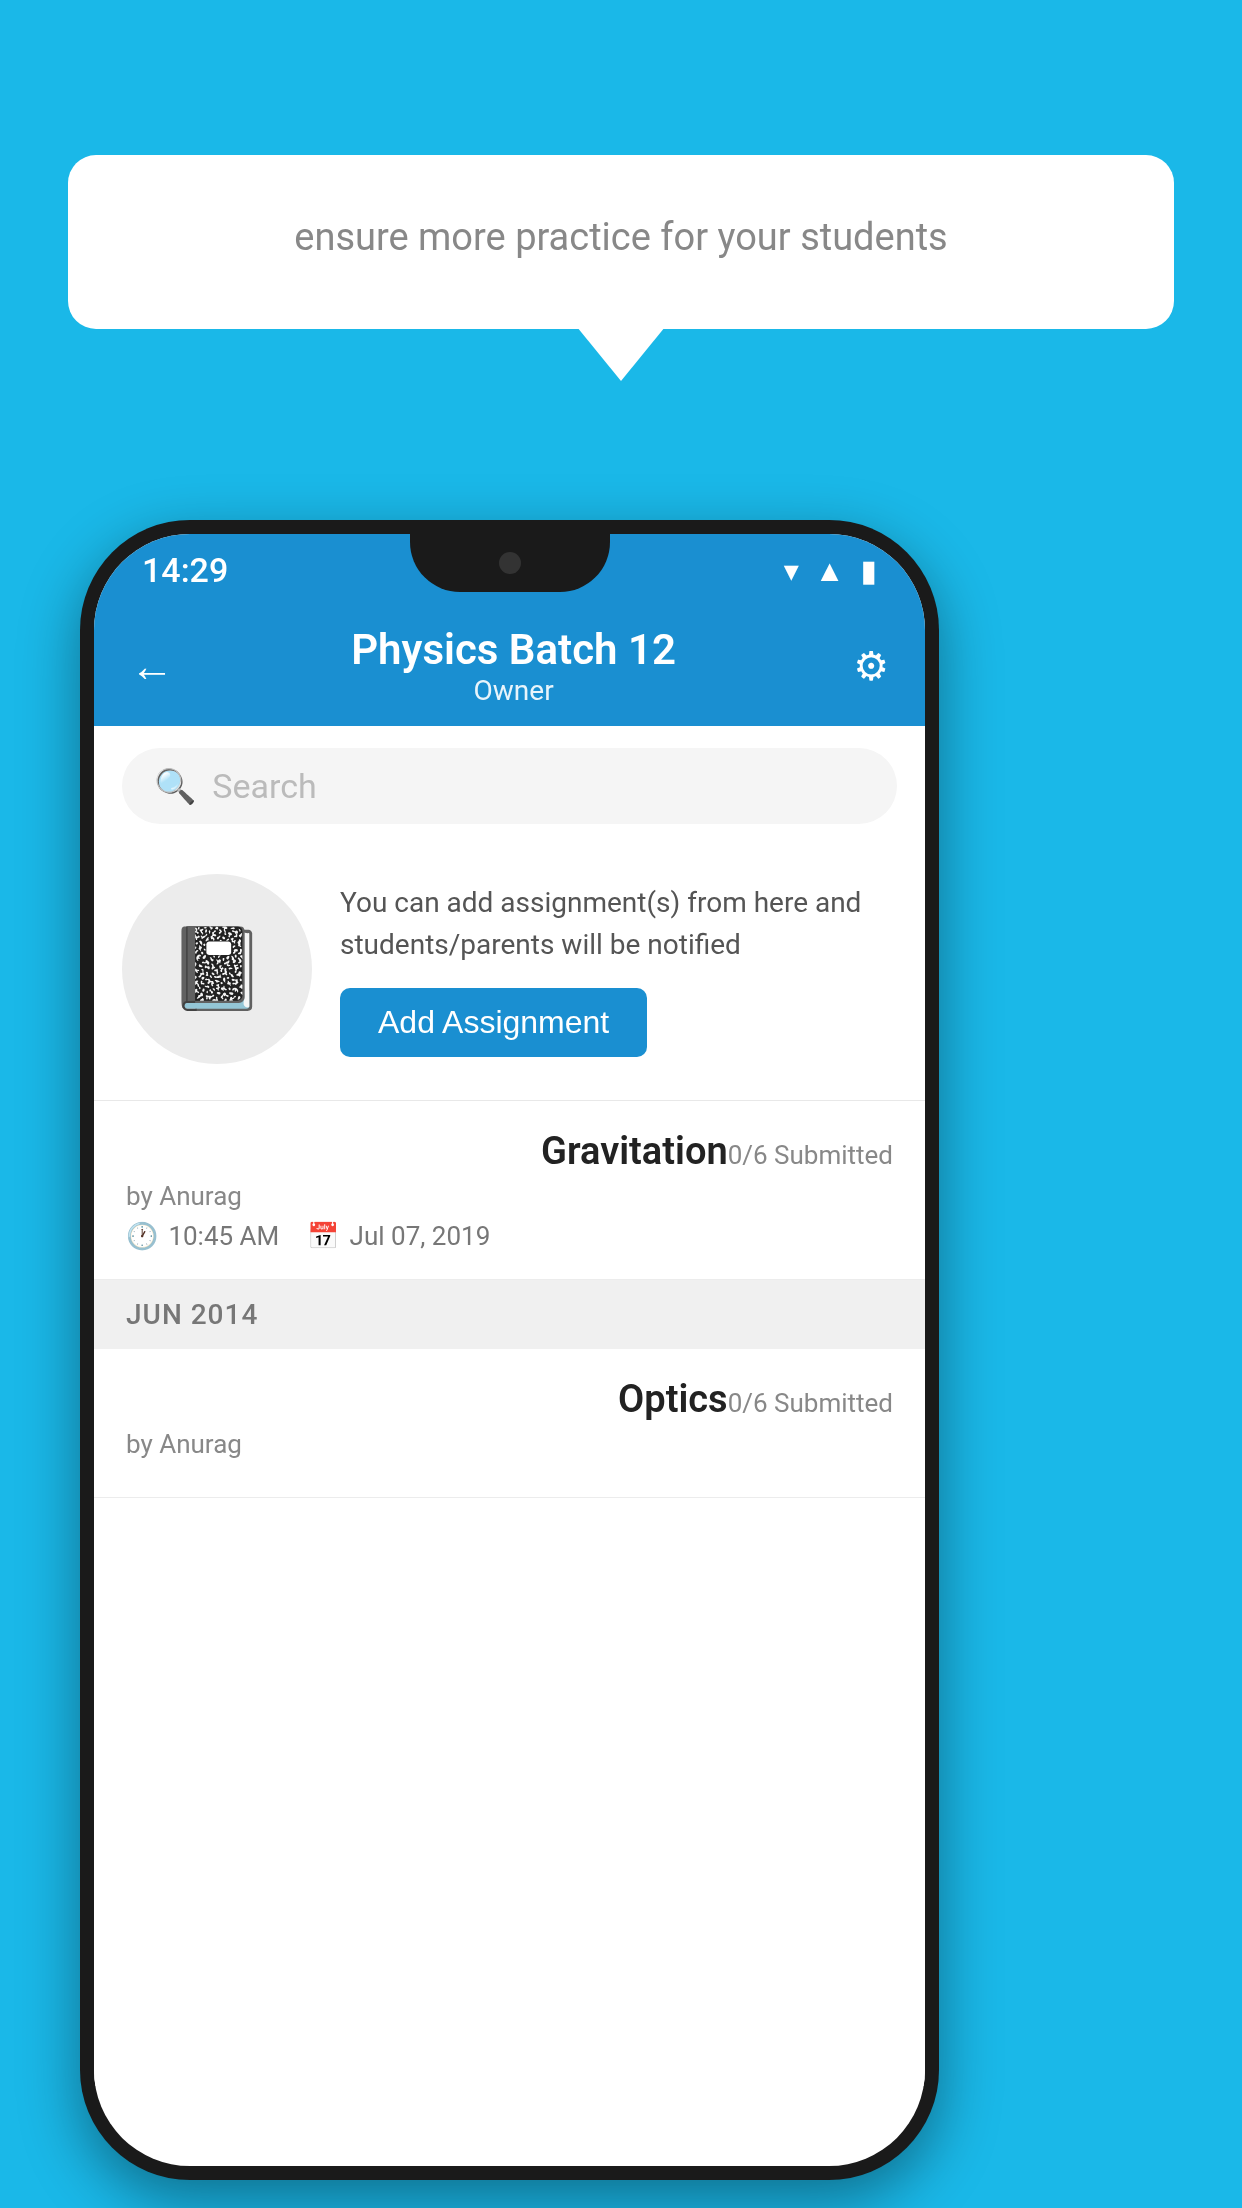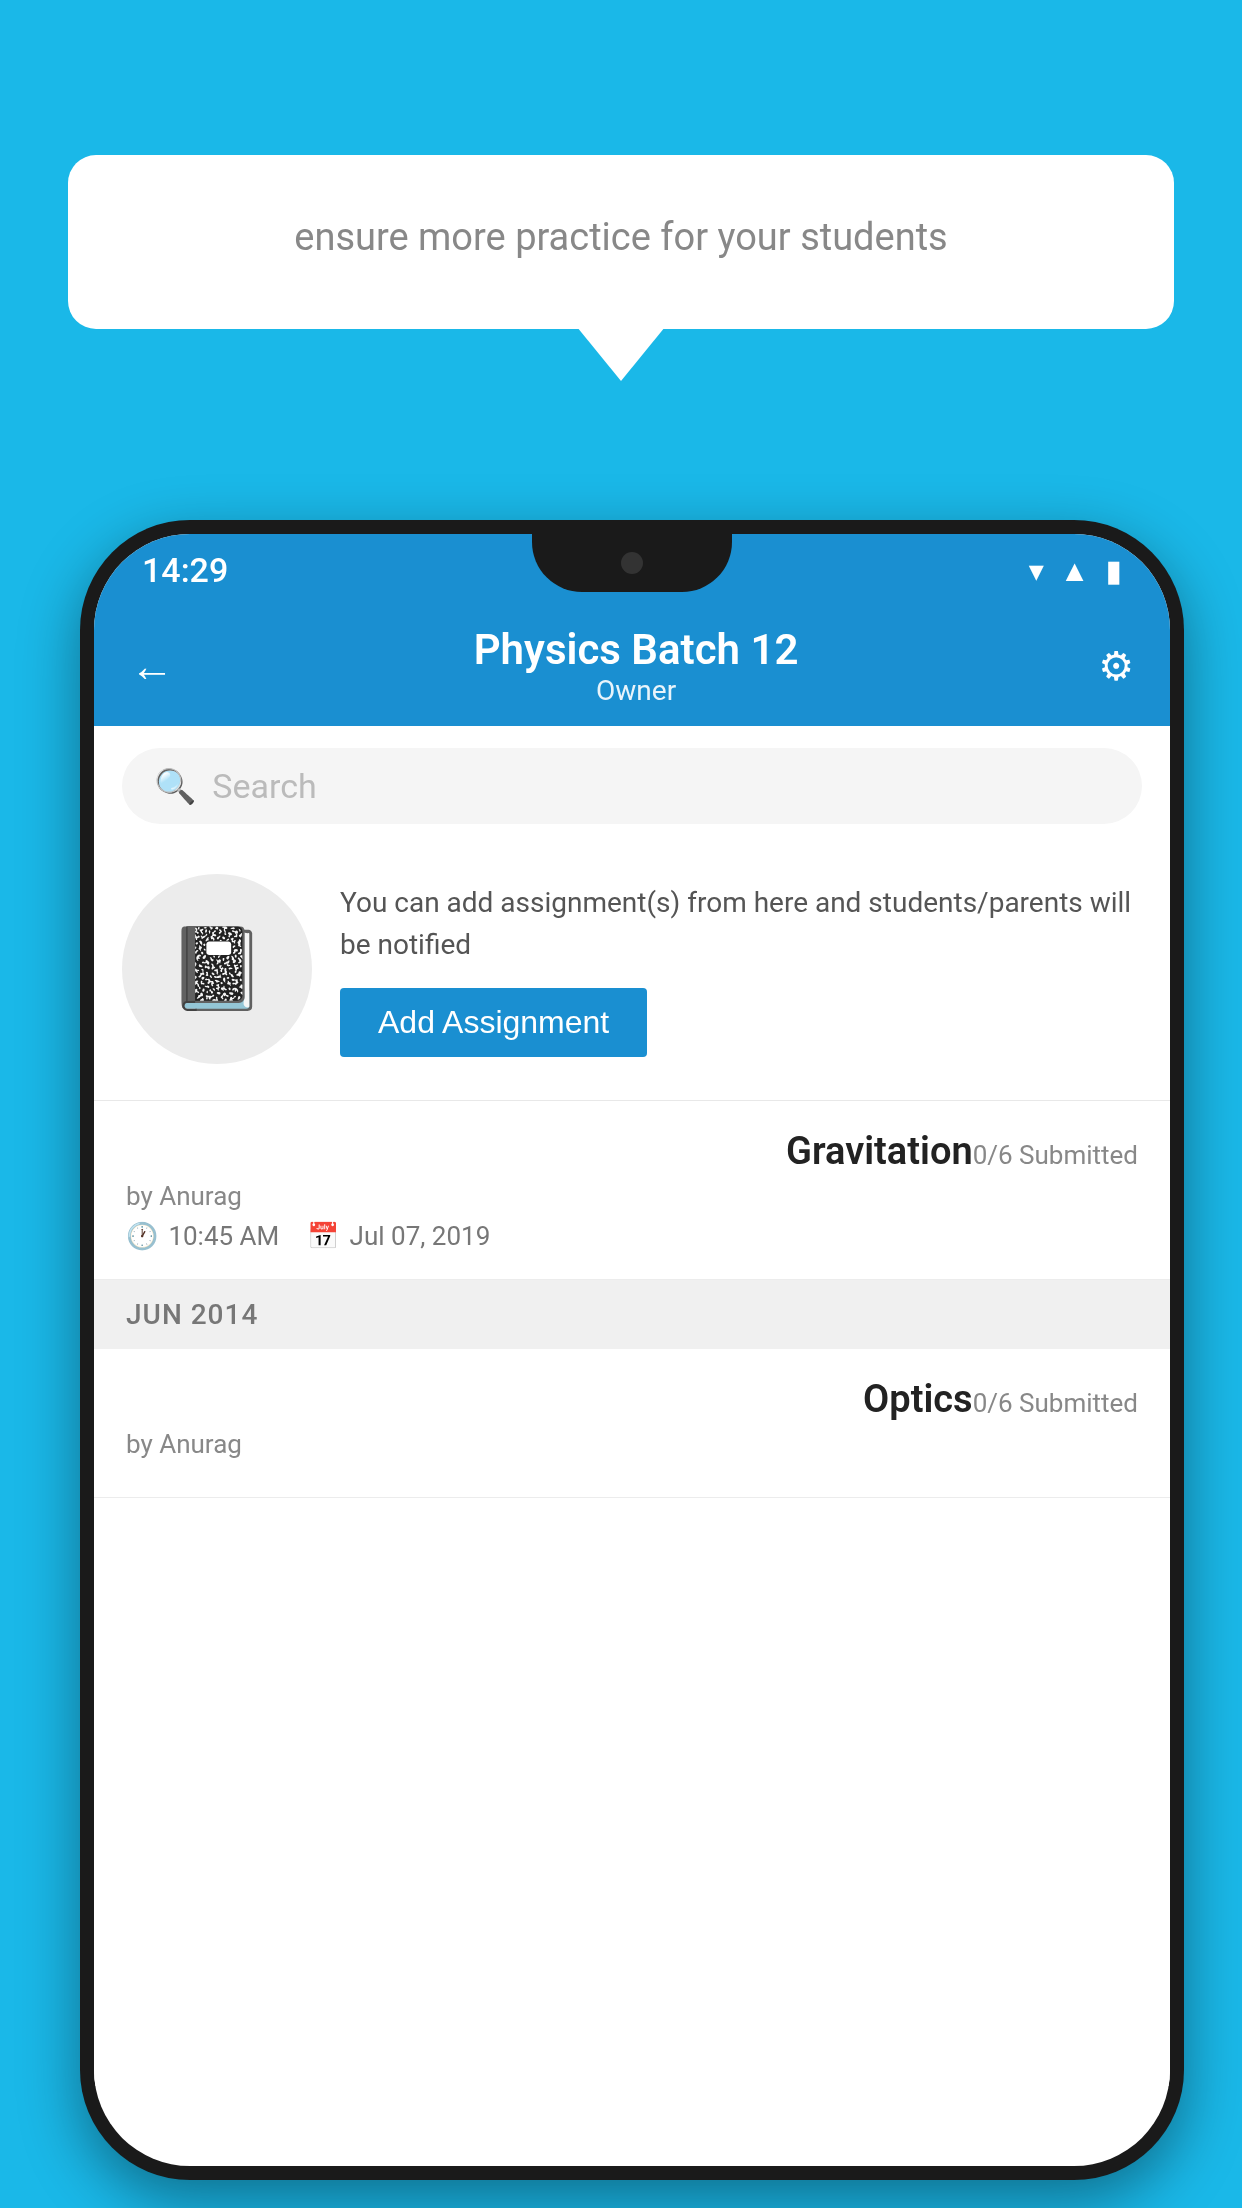--- a/index.html
+++ b/index.html
@@ -45,21 +45,21 @@
       font-size: 38px;
       color: #888;
       font-weight: 400;
     }
 
     
     .phone-frame {
       position: absolute;
       top: 520px;
       left: 80px;
-      width: 1104px;
+      width: 859px;
       height: 1660px;
       background: #1a1a1a;
       border-radius: 110px;
       box-shadow: 0 20px 60px rgba(0,0,0,0.4);
       overflow: hidden;
     }
 
     
     .phone-status-bar {
       background: #1a8fd1;
@@ -229,21 +229,21 @@
     .assignment-info-text {
       font-size: 28px;
       color: #555;
       line-height: 1.5;
       margin-bottom: 22px;
     }
     .add-assignment-btn {
       background: #1a8fd1;
       color: white;
       border: none;
-      border-radius: 4px;
+      border-radius: 10px;
       padding: 16px 38px;
       font-size: 32px;
       font-weight: 500;
       cursor: pointer;
     }
 
     
     .month-header {
       background: #f0f0f0;
       padding: 18px 32px;

